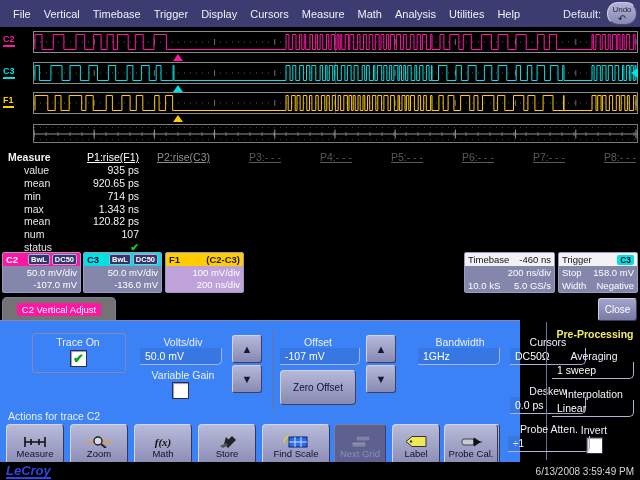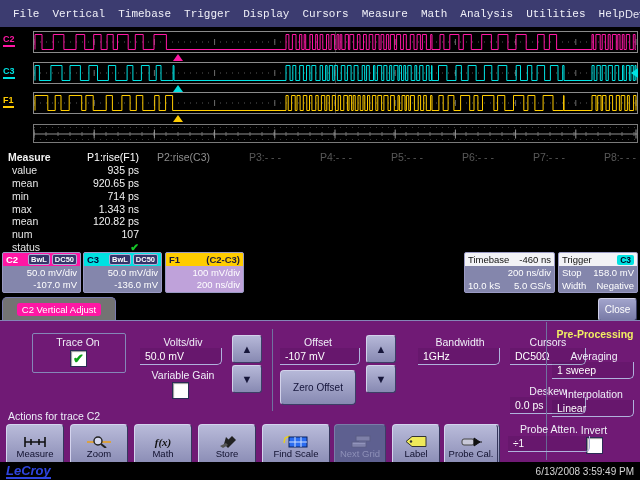--- a/index.html
+++ b/index.html
@@ -2,21 +2,21 @@
 <html style="--c2: #ff17a4; --c3: #00e2e2; --f1: #ffcc00;"><head>
 <meta charset="utf-8">
 <style>
   html,body{margin:0;padding:0;background:#000;}
   #screen{position:relative;width:640px;height:480px;background:#000;overflow:hidden;
     font-family:"Liberation Sans",sans-serif;color:#fff;-webkit-font-smoothing:antialiased;}
 
   
   #menubar{position:absolute;left:0;top:0;width:640px;height:27px;background:#3c3c70;
     display:flex;align-items:center;font-size:11px;color:#f0f0f8;}
-  #menubar .mi{margin-left:13px;cursor:default;white-space:nowrap;font-family:Liberation Mono, monospace;}
+  #menubar .mi{margin-left:13px;cursor:default;white-space:nowrap;}
   #menubar .spacer{flex:1;}
   #default-label{font-size:11px;margin-right:6px;color:#e8e8f4;}
   #undo-btn{width:30px;height:23px;margin-right:3px;border-radius:11px;
     background:linear-gradient(#b2b2d4,#8789b2);border:1px solid #cfcfe8;border-bottom-color:#4a4c74;border-right-color:#4a4c74;
     color:#22224a;font-size:8px;text-align:center;line-height:9px;padding-top:2px;box-sizing:border-box;}
   #undo-btn .arr{font-size:10px;line-height:9px;}
 
   
   #scope{position:absolute;left:0;top:27px;width:640px;height:118px;background:#000;}
   .grid{position:absolute;left:33px;width:605px;border:1px solid #8a8a8a;background:#000;box-sizing:border-box;}
@@ -34,23 +34,23 @@
   #trig-c3{left:173px;top:58px;border-bottom:7px solid var(--c3);}
   #trig-f1{left:173px;top:88px;border-bottom:7px solid var(--f1);}
   #level-c3{position:absolute;left:631px;top:41px;width:0;height:0;
     border-top:5px solid transparent;border-bottom:5px solid transparent;border-right:7px solid var(--c3);}
 
   
   #measure{position:absolute;left:0;top:145px;width:640px;height:107px;background:#000;
     display:grid;grid-template-columns:70px repeat(8,71px);grid-auto-rows:12.8px;
     font-size:10.5px;align-items:center;padding-top:6px;box-sizing:border-box;}
   #measure .h1{font-weight:bold;color:#f2f2f2;padding-left:8px;}
-  #measure .rl{color:#e6e6e6;padding-left:12px;}
+  #measure .rl{color:#e6e6e6;padding-left:24px;}
   #measure .v{text-align:right;color:#f2f2f2;padding-right:2px;white-space:nowrap;}
-  #measure .hp{text-align:right;padding-right:2px;white-space:nowrap;}
+  #measure .hp{text-align:right;padding-right:2px;white-space:nowrap;text-decoration:underline;}
   #measure .dim1{color:#8e8e8e;}
   #measure .dim{color:#585858;}
   #measure .ok{color:#16c828;font-weight:bold;}
 
   
   .desc{position:absolute;top:252px;width:79px;height:41px;border:1px solid #9a9ac4;border-radius:2px;
     box-sizing:border-box;font-size:9.5px;overflow:hidden;background:#8486ac;}
   .desc .hd{height:13px;display:flex;align-items:center;padding:0 3px;color:#fff;font-weight:bold;}
   .desc .bd{padding:1px 3px 0 3px;text-align:right;color:#fff;line-height:12px;}
   #desc-c2{left:2px;}  #desc-c2 .hd{background:var(--c2);}
@@ -69,21 +69,21 @@
   #trig-src-badge{background:var(--c3);color:#002;font-weight:bold;font-size:8.5px;border-radius:2px;padding:0 3px;line-height:10px;}
 
   
   #dialog{position:absolute;left:0;top:296px;width:640px;height:166px;background:#000;}
   #dlg-tab{position:absolute;left:2px;top:1px;width:112px;height:23px;background:#737373;
     border:1px solid #7a7cb0;border-bottom:none;border-radius:5px 5px 0 0;display:flex;align-items:center;justify-content:center;}
   #dlg-tab .pill{background:var(--c2);color:#fff;font-size:9.5px;padding:1px 5px;border-radius:3px;white-space:nowrap;}
   #close-btn{position:absolute;right:3px;top:2px;width:37px;height:21px;border-radius:3px;
     background:linear-gradient(#a2a4cc,#787aa6);border:1px solid #cfcfe8;border-bottom-color:#3a3c62;border-right-color:#3a3c62;
     color:#fff;font-size:10px;display:flex;align-items:center;justify-content:center;}
-  #dlg-body{position:absolute;left:0;top:24px;width:640px;height:142px;background:#701a75;border-top:1px solid #8486b6;box-sizing:border-box;}
+  #dlg-body{position:absolute;left:0;top:24px;width:520px;height:142px;background:#3b82f6;border-top:1px solid #8486b6;box-sizing:border-box;}
 
   .lbl{position:absolute;font-size:10.5px;color:#f0f0f8;text-align:center;white-space:nowrap;}
   .field{position:absolute;font-size:10.5px;color:#fff;padding:2px 5px;box-sizing:border-box;
     border-bottom:1px solid #b0b2dc;border-right:1px solid #b0b2dc;border-radius:0 0 5px 0;background:rgba(0,0,20,0.08);white-space:nowrap;}
   .vline{position:absolute;width:0;border-left:1px solid #70729f;}
   .groupbox{position:absolute;border:1px solid #8587b7;border-radius:2px;}
   .checkbox{position:absolute;width:15px;height:15px;background:#fff;border:1px solid #2a2c55;
     box-shadow:inset 1px 1px 1px rgba(0,0,0,.4);display:flex;align-items:center;justify-content:center;
     font-size:13px;font-weight:bold;color:#0aa017;line-height:13px;}
   .arrowbtn{position:absolute;width:28px;height:26px;border-radius:3px;

